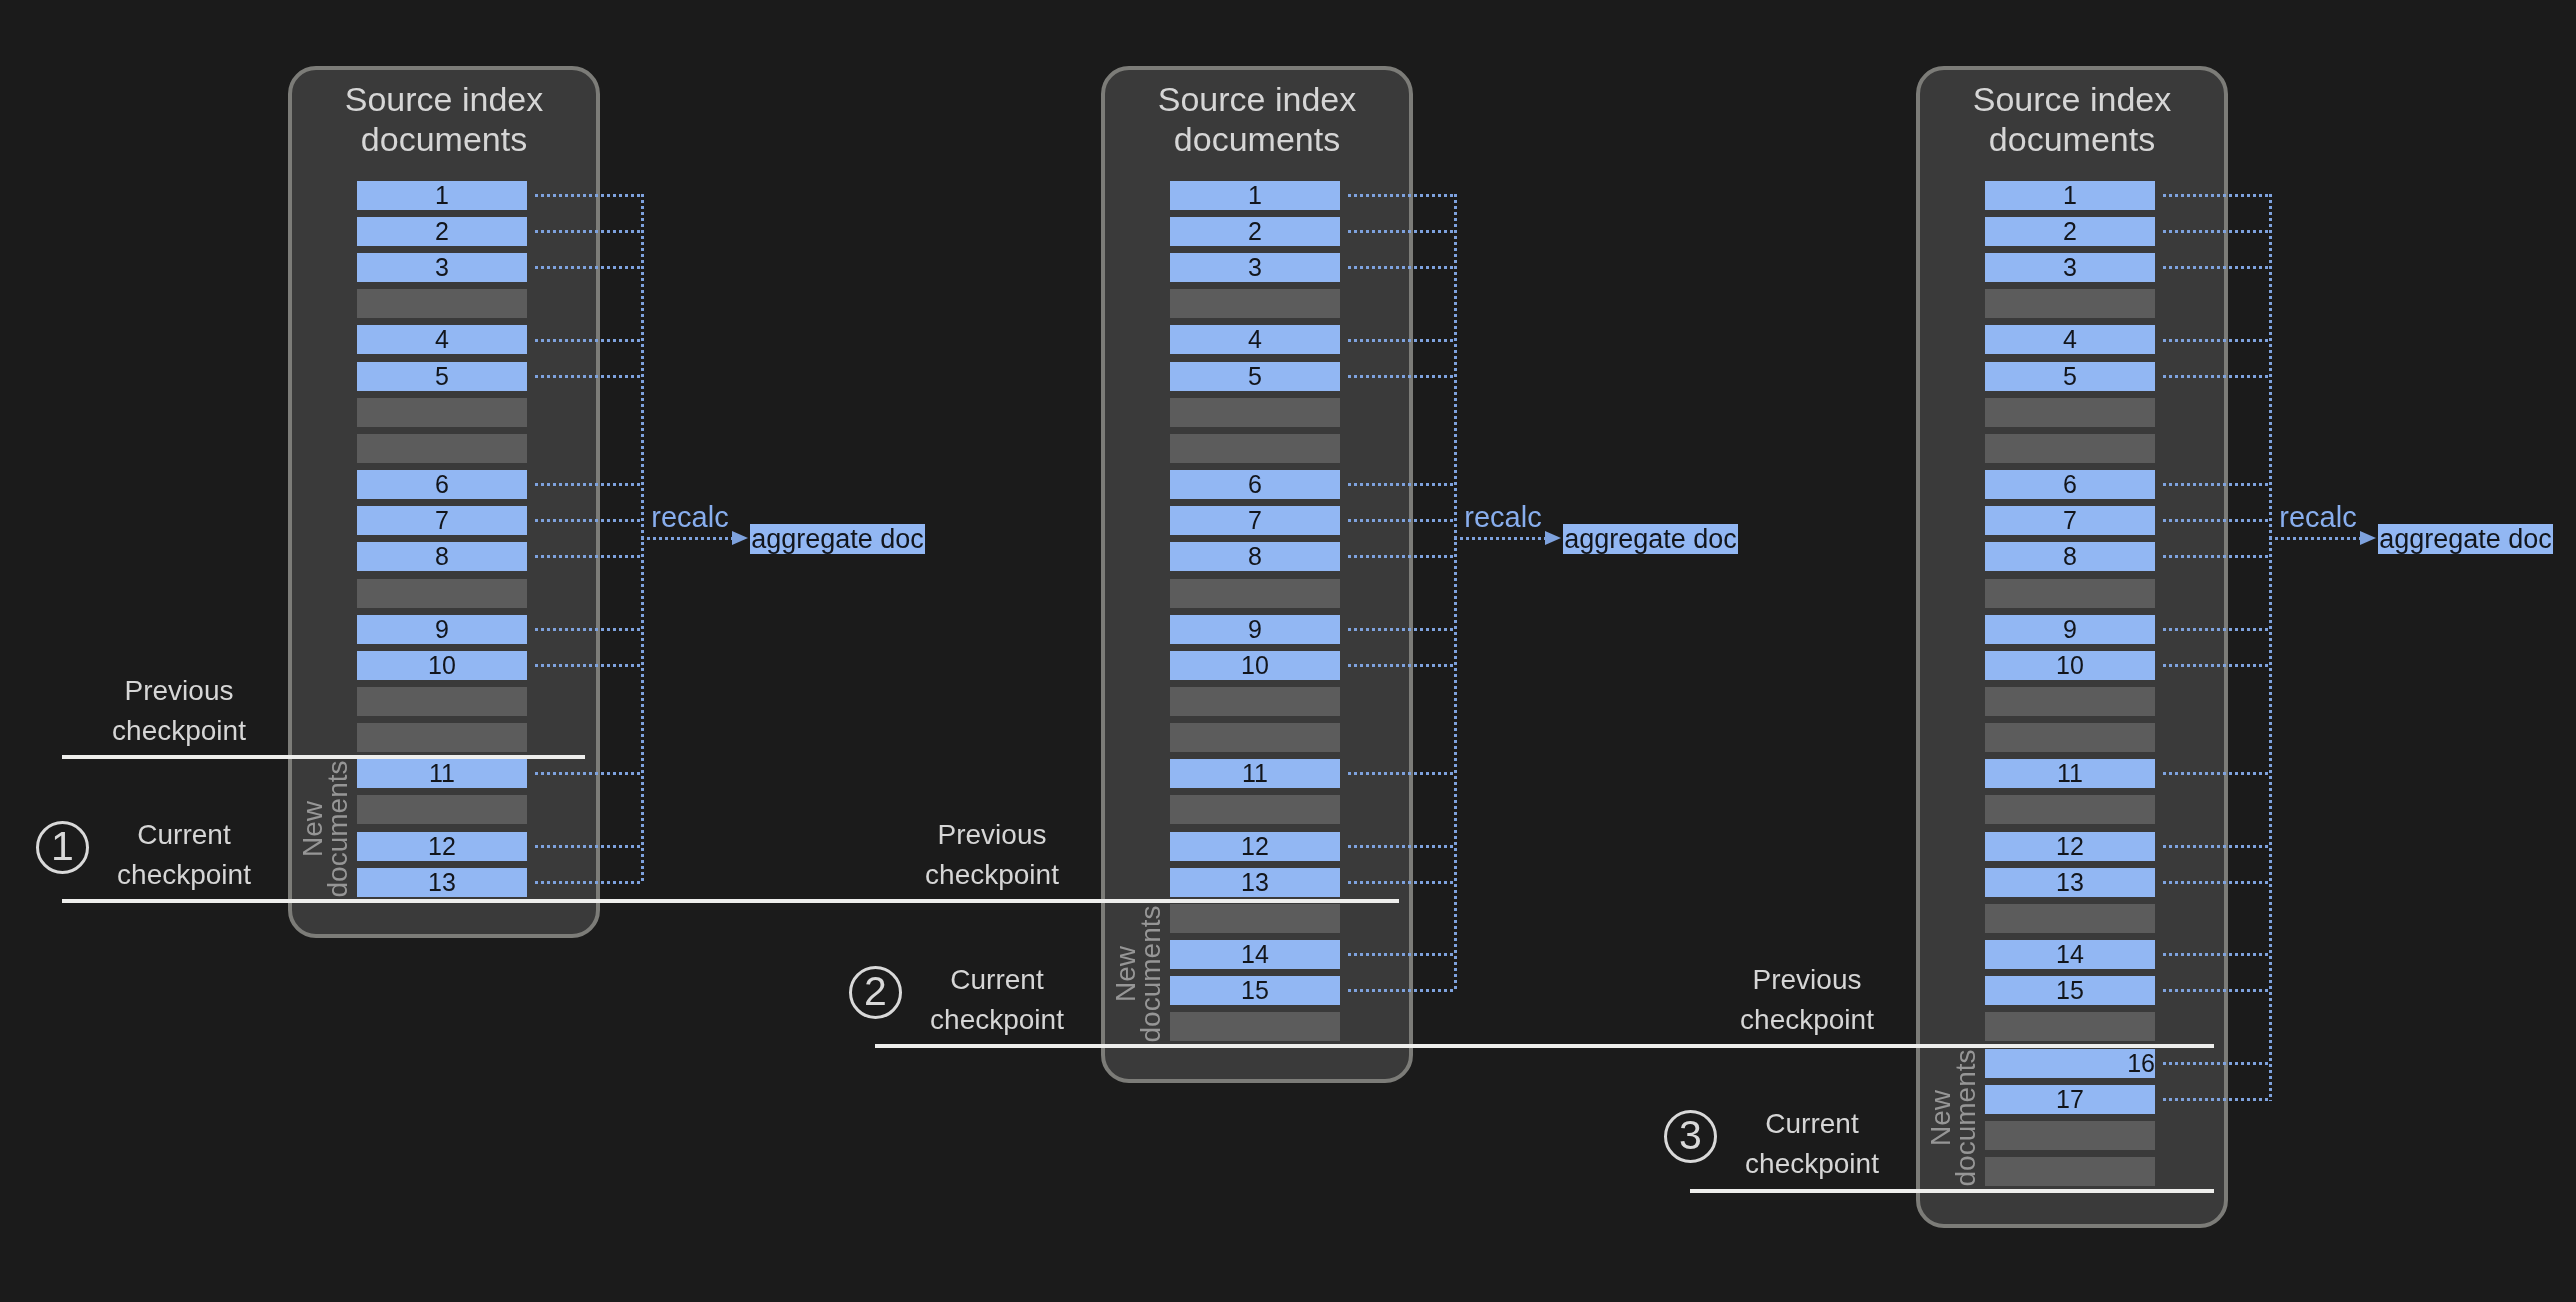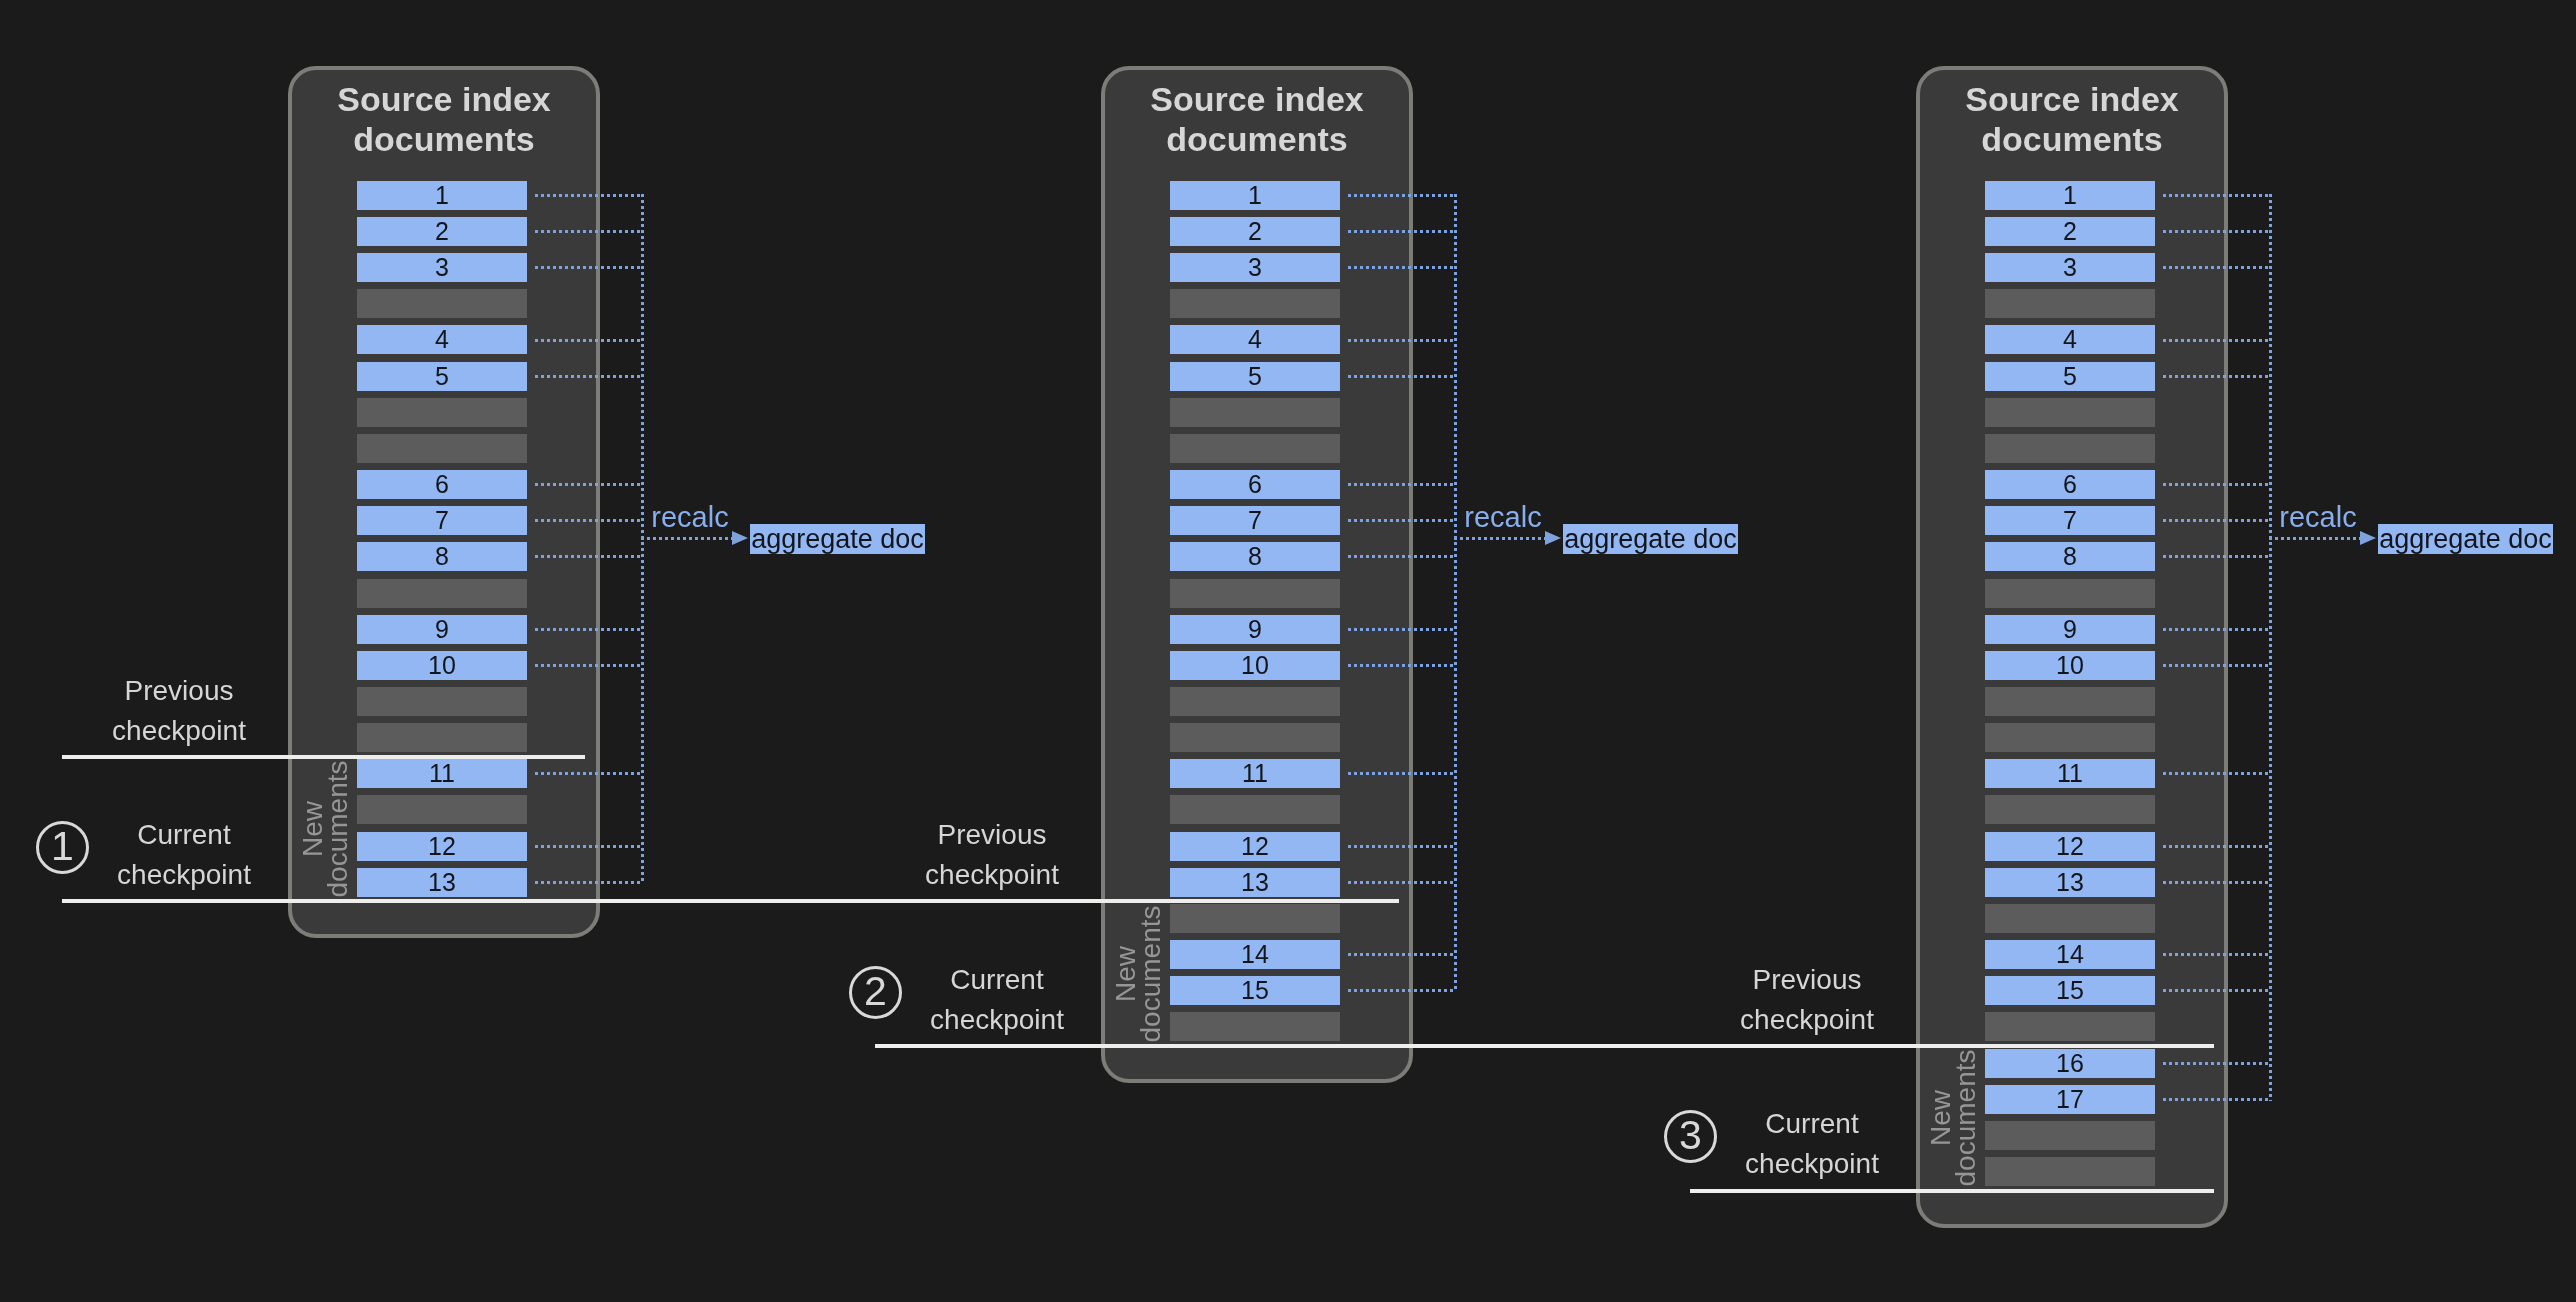--- a/index.html
+++ b/index.html
@@ -8,21 +8,21 @@
     background:var(--bg,#1b1b1b);
     font-family:"Liberation Sans",sans-serif;
   }
   #stage div{box-sizing:border-box;}
   .panel{
     position:absolute;background:var(--panel-fill);
     border:4.7px solid var(--panel-border);border-radius:28px;
   }
   .panel-title{
     position:absolute;text-align:center;color:var(--label-text);
-    font-size:34px;line-height:40px;font-weight:bold;
+    font-size:34px;line-height:40px;
   }
   .bar{
     position:absolute;height:29px;line-height:29px;width:170px;
     text-align:center;font-size:25px;color:var(--doc-text);
   }
   .bar.blue{background:var(--doc-blue);}
   .bar.gray{background:var(--doc-gray);}
   .doth{
     position:absolute;height:2.8px;
     background:repeating-linear-gradient(90deg,var(--dot) 0 2.8px,transparent 2.8px 6px);
@@ -148,21 +148,21 @@
     <div class="bar gray" style="left: 1985px; top: 687px;"></div>
     <div class="bar gray" style="left: 1985px; top: 723px;"></div>
     <div class="bar blue" style="left: 1985px; top: 759px;">11</div>
     <div class="bar gray" style="left: 1985px; top: 795px;"></div>
     <div class="bar blue" style="left: 1985px; top: 832px;">12</div>
     <div class="bar blue" style="left: 1985px; top: 868px;">13</div>
     <div class="bar gray" style="left: 1985px; top: 904px;"></div>
     <div class="bar blue" style="left: 1985px; top: 940px;">14</div>
     <div class="bar blue" style="left: 1985px; top: 976px;">15</div>
     <div class="bar gray" style="left: 1985px; top: 1012px;"></div>
-    <div class="bar blue" style="left: 1985px; top: 1049px;">16</div>
+    <div class="bar blue" style="left: 1985px; top: 1049px; text-align: right;">16</div>
     <div class="bar blue" style="left: 1985px; top: 1085px;">17</div>
     <div class="bar gray" style="left: 1985px; top: 1121px;"></div>
     <div class="bar gray" style="left: 1985px; top: 1157px;"></div>
     <div class="newdocs" style="left: 1953px; top: 1118px;">
       <div>New</div>
       <div>documents</div>
     </div>
     <div class="doth" style="left: 535px; top: 194px; width: 106px;"></div>
     <div class="doth" style="left: 535px; top: 230px; width: 106px;"></div>
     <div class="doth" style="left: 535px; top: 266px; width: 106px;"></div>

